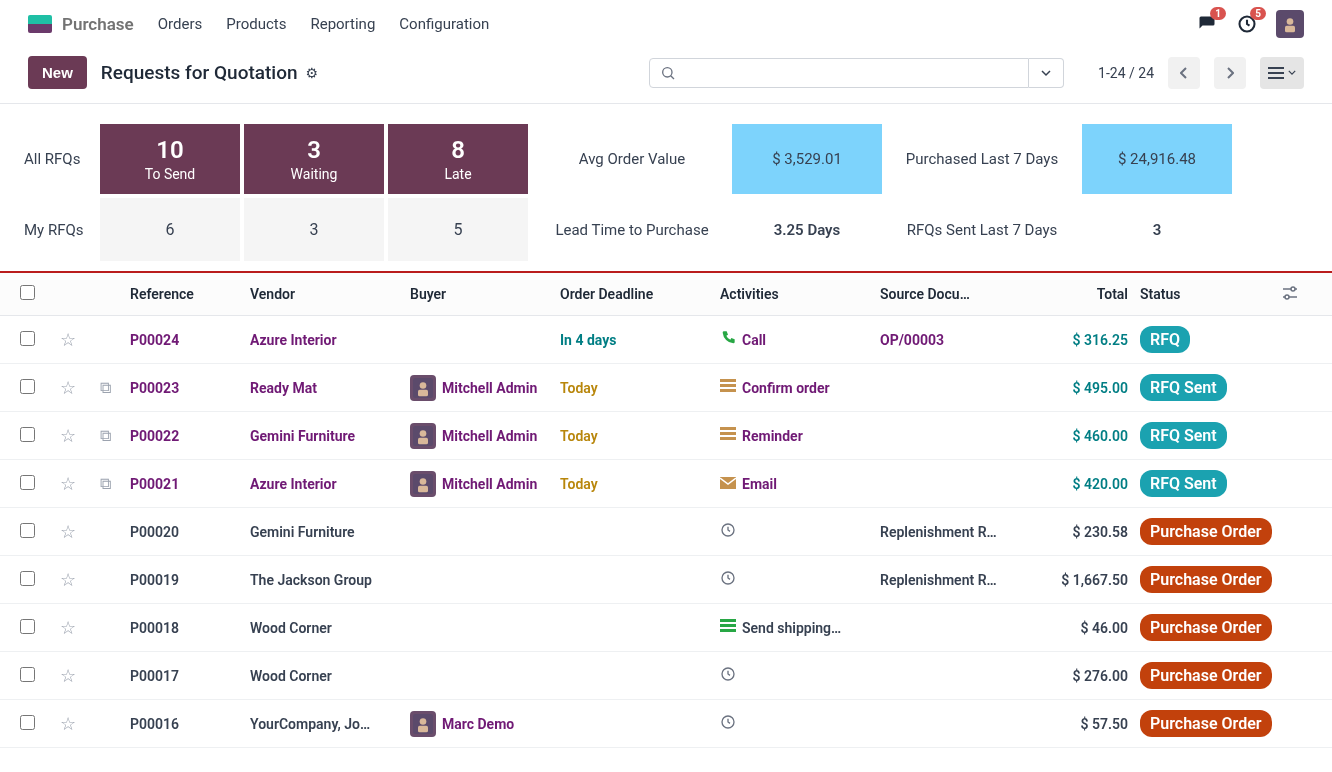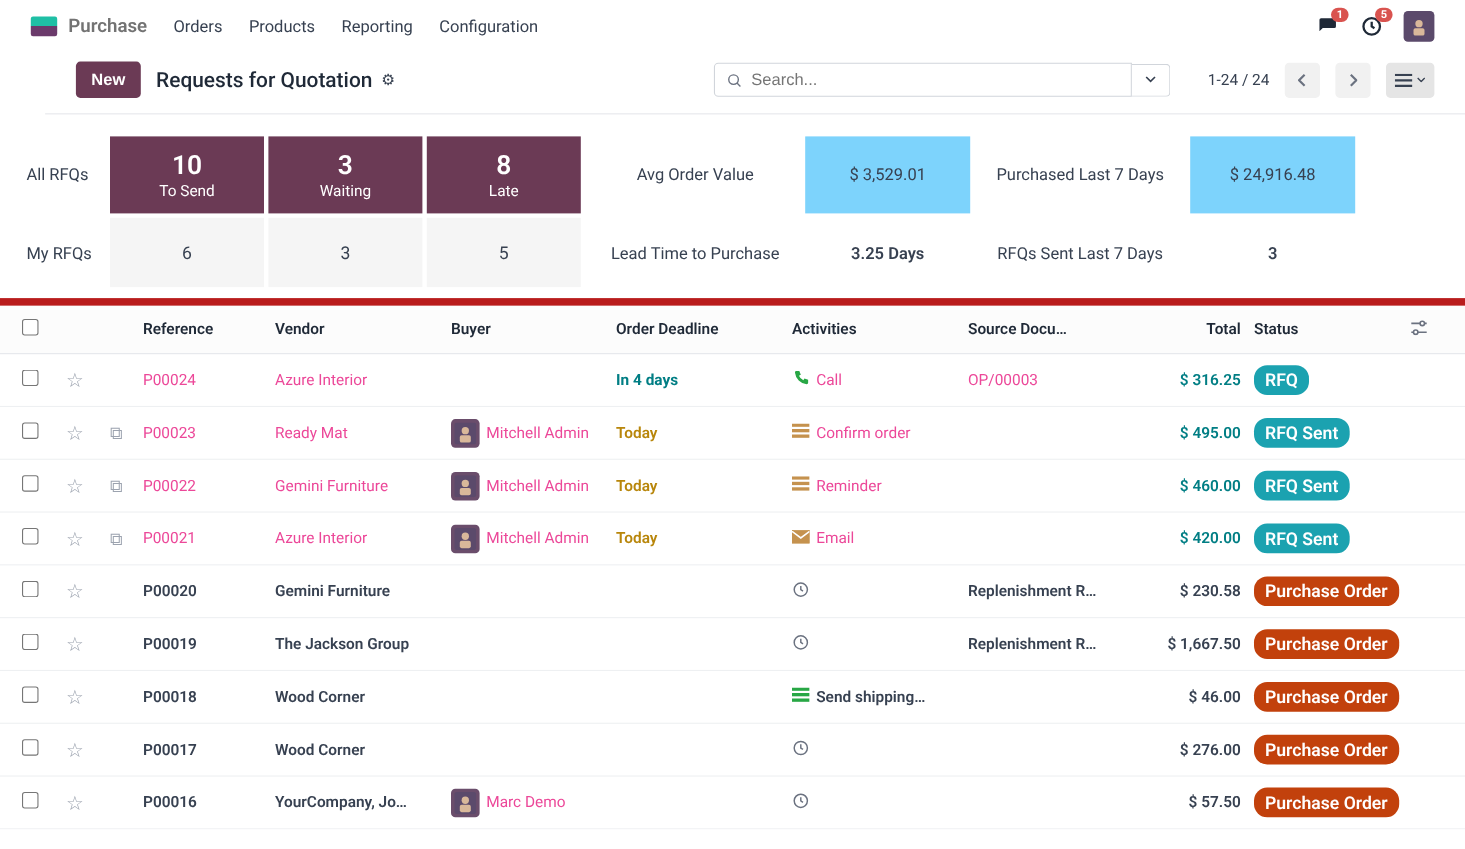--- a/index.html
+++ b/index.html
@@ -10,35 +10,35 @@
 .brand { display: flex; align-items: center; gap: 10px; }
 .brand-logo { width: 24px; height: 18px; background: linear-gradient(to bottom, #1fbfa5 0%, #1fbfa5 50%, #6b3a6b 50%, #6b3a6b 100%); border-radius: 2px; }
 .brand-name { font-weight: 600; font-size: 17px; color: #737373; }
 .topnav-item { color: #374151; font-size: 15px; cursor: pointer; }
 .topnav-right { margin-left: auto; display: flex; align-items: center; gap: 18px; }
 .icon-badge { position: relative; width: 22px; height: 22px; display: flex; align-items: center; justify-content: center; cursor: pointer; }
 .badge { position: absolute; top: -6px; right: -8px; background: #d9534f; color: #fff; font-size: 10px; font-weight: 700; border-radius: 8px; padding: 1px 5px; }
 .avatar-sm { width: 28px; height: 28px; border-radius: 4px; background: #5b4a6b; display: flex; align-items: center; justify-content: center; }
 
 
-.controlbar { display: flex; padding: 8px 28px 14px; gap: 14px; border-bottom: 1px solid #e5e7eb; margin-left: 41px; }
+.controlbar { display: flex; padding: 8px 28px 14px; gap: 14px; border-bottom: 1px solid #e5e7eb; }
 .btn-new { background: #6b3a55; color: #fff; font-weight: 600; padding: 8px 14px; border-radius: 4px; border: none; font-size: 15px; cursor: pointer; }
 .page-title { font-size: 19px; font-weight: 500; color: #1f2937; display: flex; align-items: center; gap: 8px; }
 .gear-small { font-size: 14px; color: #374151; cursor: pointer; }
 .searchwrap { margin-left: auto; display: flex; align-items: center; }
 .searchbox { display: flex; align-items: center; border: 1px solid #d1d5db; border-radius: 4px 0 0 4px; padding: 6px 10px; width: 380px; }
 .searchbox input { border: none; outline: none; font-size: 15px; color: #6b7280; width: 100%; }
 .search-dd { border: 1px solid #d1d5db; border-left: none; border-radius: 0 4px 4px 0; padding: 6px 12px; background: #fff; cursor: pointer; }
 .pager-group { display: flex; align-items: center; gap: 14px; margin-left: 20px; }
 .pager-text { color: #374151; font-size: 14px; }
 .pager-btn { width: 32px; height: 32px; border: none; background: #f1f1f1; border-radius: 4px; cursor: pointer; display: flex; align-items: center; justify-content: center; color: #6b7280; }
 .view-btn { width: 44px; height: 32px; background: #e5e5e5; border-radius: 4px; display: flex; align-items: center; justify-content: center; gap: 4px; cursor: pointer; }
 
 
-.dash { padding: 20px 0 10px 20px; border-bottom: 7px solid #b91c1c; }
+.dash { padding: 20px 0 10px 20px; border-bottom: 2px solid #b91c1c; }
 .dash-row { display: flex; align-items: stretch; }
 .dash-label { width: 80px; padding: 20px 4px; color: #374151; font-size: 15px; display: flex; align-items: center; }
 .stat-big { width: 140px; background: #6b3a55; color: #fff; display: flex; flex-direction: column; align-items: center; justify-content: center; padding: 12px 0; margin-right: 4px; }
 .stat-big .num { font-size: 24px; font-weight: 600; }
 .stat-big .lbl { font-size: 14px; margin-top: 2px; }
 .stat-sm { width: 140px; background: #f5f5f5; color: #374151; display: flex; align-items: center; justify-content: center; padding: 22px 0; margin-right: 4px; font-size: 16px; }
 .metric-label { width: 200px; display: flex; align-items: center; justify-content: center; color: #374151; font-size: 15px; }
 .metric-val { width: 150px; background: #7dd3fc; display: flex; align-items: center; justify-content: center; padding: 20px 0; font-size: 15px; color: #374151; }
 .metric-val.plain { background: transparent; }
 
@@ -54,21 +54,21 @@
 .col-buyer { width: 150px; display: flex; align-items: center; gap: 6px; }
 .col-deadline { width: 160px; }
 .col-act { width: 160px; display: flex; align-items: center; gap: 6px; }
 .col-src { width: 160px; }
 .col-total { width: 100px; text-align: right; padding-right: 12px; }
 .col-status { width: 140px; }
 .col-opt { width: 30px; margin-left: auto; color: #6b7280; }
 input[type=checkbox] { width: 15px; height: 15px; cursor: pointer; }
 .star { cursor: pointer; font-size: 18px; color: #9ca3af; }
 .dup { cursor: pointer; font-size: 16px; color: #9ca3af; }
-.link { color: #ec4899; font-weight: 400; cursor: pointer; }
+.link { color: #701a75; font-weight: 700; cursor: pointer; }
 .plain { color: #374151; font-weight: 600; }
 .avatar-xs { width: 26px; height: 26px; border-radius: 4px; background: #6a4d6b; display: inline-flex; align-items: center; justify-content: center; }
 .deadline-today { color: #b8860b; font-weight: 600; }
 .deadline-link { color: #017e84; font-weight: 700; }
 .total-link { color: #017e84; font-weight: 600; text-align: right; }
 .total-plain { color: #374151; font-weight: 600; text-align: right; }
 .badge-pill { display: inline-block; padding: 4px 10px; border-radius: 12px; color: #fff; font-size: 16px; font-weight: 600; }
 .badge-rfq { background: #1ba2b0; }
 .badge-po { background: #c2410c; }
 .ellipsis { white-space: nowrap; overflow: hidden; text-overflow: ellipsis; }
@@ -114,21 +114,20 @@
   <div class="page-title">
     <span>Requests for Quotation</span>
     <span class="gear-small">⚙</span>
   </div>
   <div class="searchwrap">
     <div class="searchbox">
       <svg width="16" height="16" viewBox="0 0 24 24" fill="none" stroke="#6b7280" stroke-width="2">
           <circle cx="11" cy="11" r="7"></circle>
           <path d="M21 21l-5-5"></path>
         </svg>
-      <input type="text" style="margin-left: 8px;" placeholder="Search...">
     </div>
     <div class="search-dd">
       <svg width="10" height="10" viewBox="0 0 10 6">
           <path d="M1 1l4 4 4-4" fill="none" stroke="#374151" stroke-width="1.5"></path>
         </svg>
     </div>
   </div>
   <div class="pager-group">
     <span class="pager-text">1-24 / 24</span>
     <button class="pager-btn">

